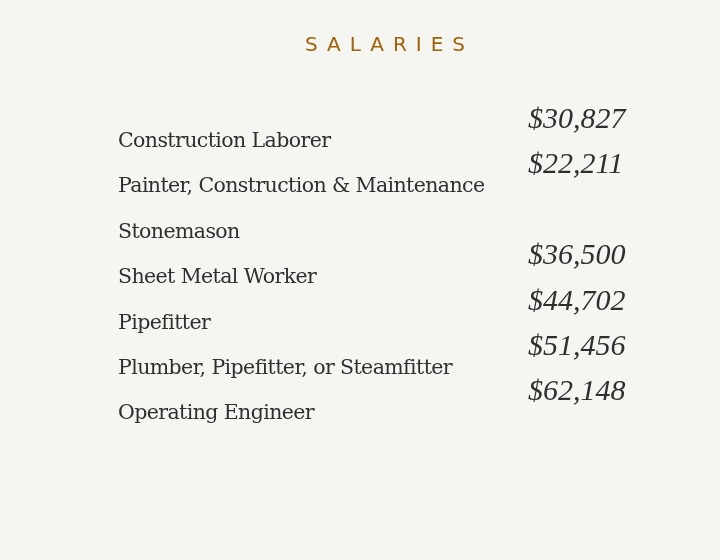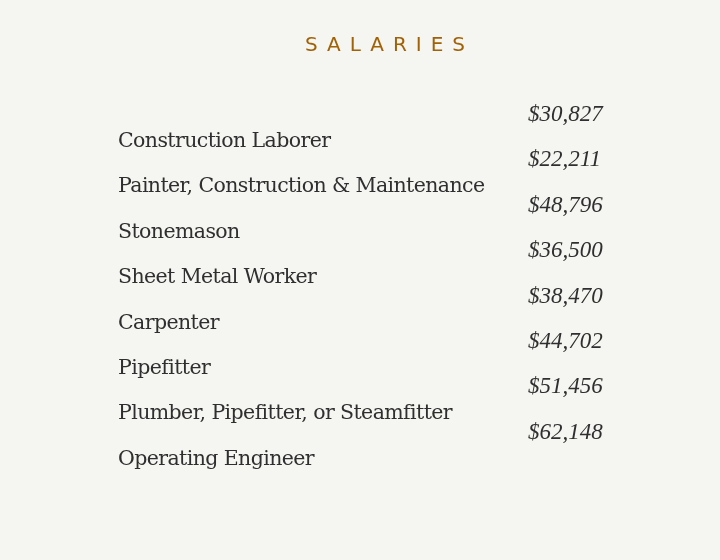--- a/index.html
+++ b/index.html
@@ -48,50 +48,45 @@
       color: #2f2f2f;
       white-space: nowrap;
       margin-top: 28px;
     }
     .salary {
       position: absolute;
       left: 410px;
       top: 1px;
       font-family: "Liberation Serif", serif;
       font-style: italic;
-      font-size: 23px;
+      font-size: 30px;
       color: #2f2f2f;
       white-space: nowrap;
     }
   </style>
 </head>
 <body>
 
 <div class="title">SALARIES</div>
 
 <div class="list">
   <div class="row">
     <span class="job">Construction Laborer</span>
     <span class="salary">$30,827</span>
   </div>
   <div class="row">
     <span class="job">Painter, Construction &amp; Maintenance</span>
     <span class="salary">$22,211</span>
   </div>
   <div class="row">
     <span class="job">Stonemason</span>
-    <span class="salary">$48,796</span>
   </div>
   <div class="row">
     <span class="job">Sheet Metal Worker</span>
     <span class="salary">$36,500</span>
-  </div>
-  <div class="row">
-    <span class="job">Carpenter</span>
-    <span class="salary">$38,470</span>
   </div>
   <div class="row">
     <span class="job">Pipefitter</span>
     <span class="salary">$44,702</span>
   </div>
   <div class="row">
     <span class="job">Plumber, Pipefitter, or Steamfitter</span>
     <span class="salary">$51,456</span>
   </div>
   <div class="row">

